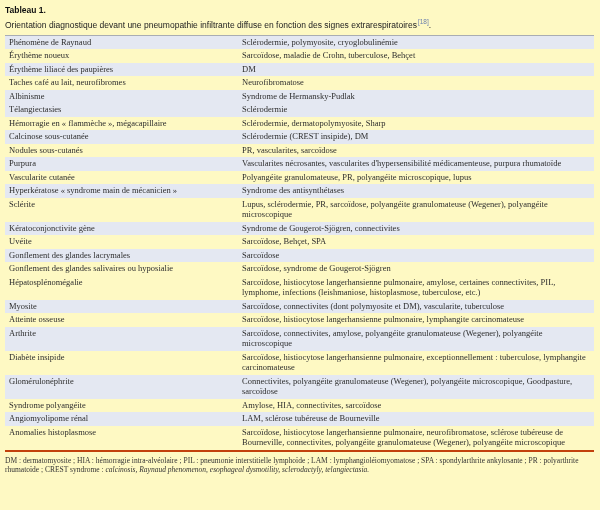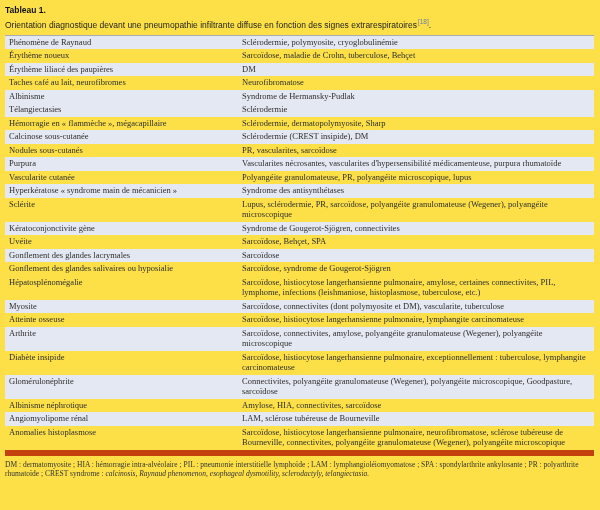--- a/index.html
+++ b/index.html
@@ -1,27 +1,27 @@
 <!DOCTYPE html>
 <html style="--stripe: #e4e8f2; --ref: #6a7fae;"><head>
 <meta charset="utf-8">
 <style>
   html,body{margin:0;padding:0;background:#fff;}
   .page{
     width:600px;height:510px;box-sizing:border-box;
-    padding:5px 6px 0 5px;background:#fde047;overflow:hidden;
+    padding:5px 6px 0 5px;background:#fef9c3;overflow:hidden;
     font-family:"Liberation Serif", serif;color:#2e2e2e;
   }
   .caption{font-family:"Liberation Sans", sans-serif;}
   .caption-title{font-size:8.5px;font-weight:bold;color:#111;line-height:11px;}
   .caption-subtitle{font-size:8.5px;color:#222;line-height:11px;}
   .ref{color:var(--ref,#6a7fae);font-size:6.5px;margin-left:1px;}
   .dx-table{
     width:100%;border-collapse:collapse;margin-top:4px;
-    border-top:1px solid #a9adb3;border-bottom:6px solid #c2410c;
+    border-top:1px solid #a9adb3;border-bottom:2px solid #c2410c;
   }
   .dx-table td{
     font-size:8.5px;line-height:10.5px;padding:1px 4px 2px 4px;
     vertical-align:top;color:#2e2e2e;
   }
   td.sign{width:225px;}
   tr.stripe{background:var(--stripe,#e4e8f2);}
   .footnote{
     margin-top:4px;font-size:7.5px;line-height:9.5px;color:#333;
     font-family:Liberation Serif, serif;
@@ -125,21 +125,21 @@
         </tr>
         <tr>
           <td class="sign">Diabète insipide</td>
           <td class="dx">Sarcoïdose, histiocytose langerhansienne pulmonaire, exceptionnellement : tuberculose, lymphangite carcinomateuse</td>
         </tr>
         <tr class="stripe">
           <td class="sign">Glomérulonéphrite</td>
           <td class="dx">Connectivites, polyangéite granulomateuse (Wegener), polyangéite microscopique, Goodpasture, sarcoïdose</td>
         </tr>
         <tr>
-          <td class="sign">Albinisme néphrotique</td>
+          <td class="sign">Syndrome polyangéite</td>
           <td class="dx">Amylose, HIA, connectivites, sarcoïdose</td>
         </tr>
         <tr class="stripe">
           <td class="sign">Angiomyolipome rénal</td>
           <td class="dx">LAM, sclérose tubéreuse de Bourneville</td>
         </tr>
         <tr>
           <td class="sign">Anomalies histoplasmose</td>
           <td class="dx">Sarcoïdose, histiocytose langerhansienne pulmonaire, neurofibromatose, sclérose tubéreuse de Bourneville, connectivites, polyangéite granulomateuse (Wegener), polyangéite microscopique</td>
         </tr>

